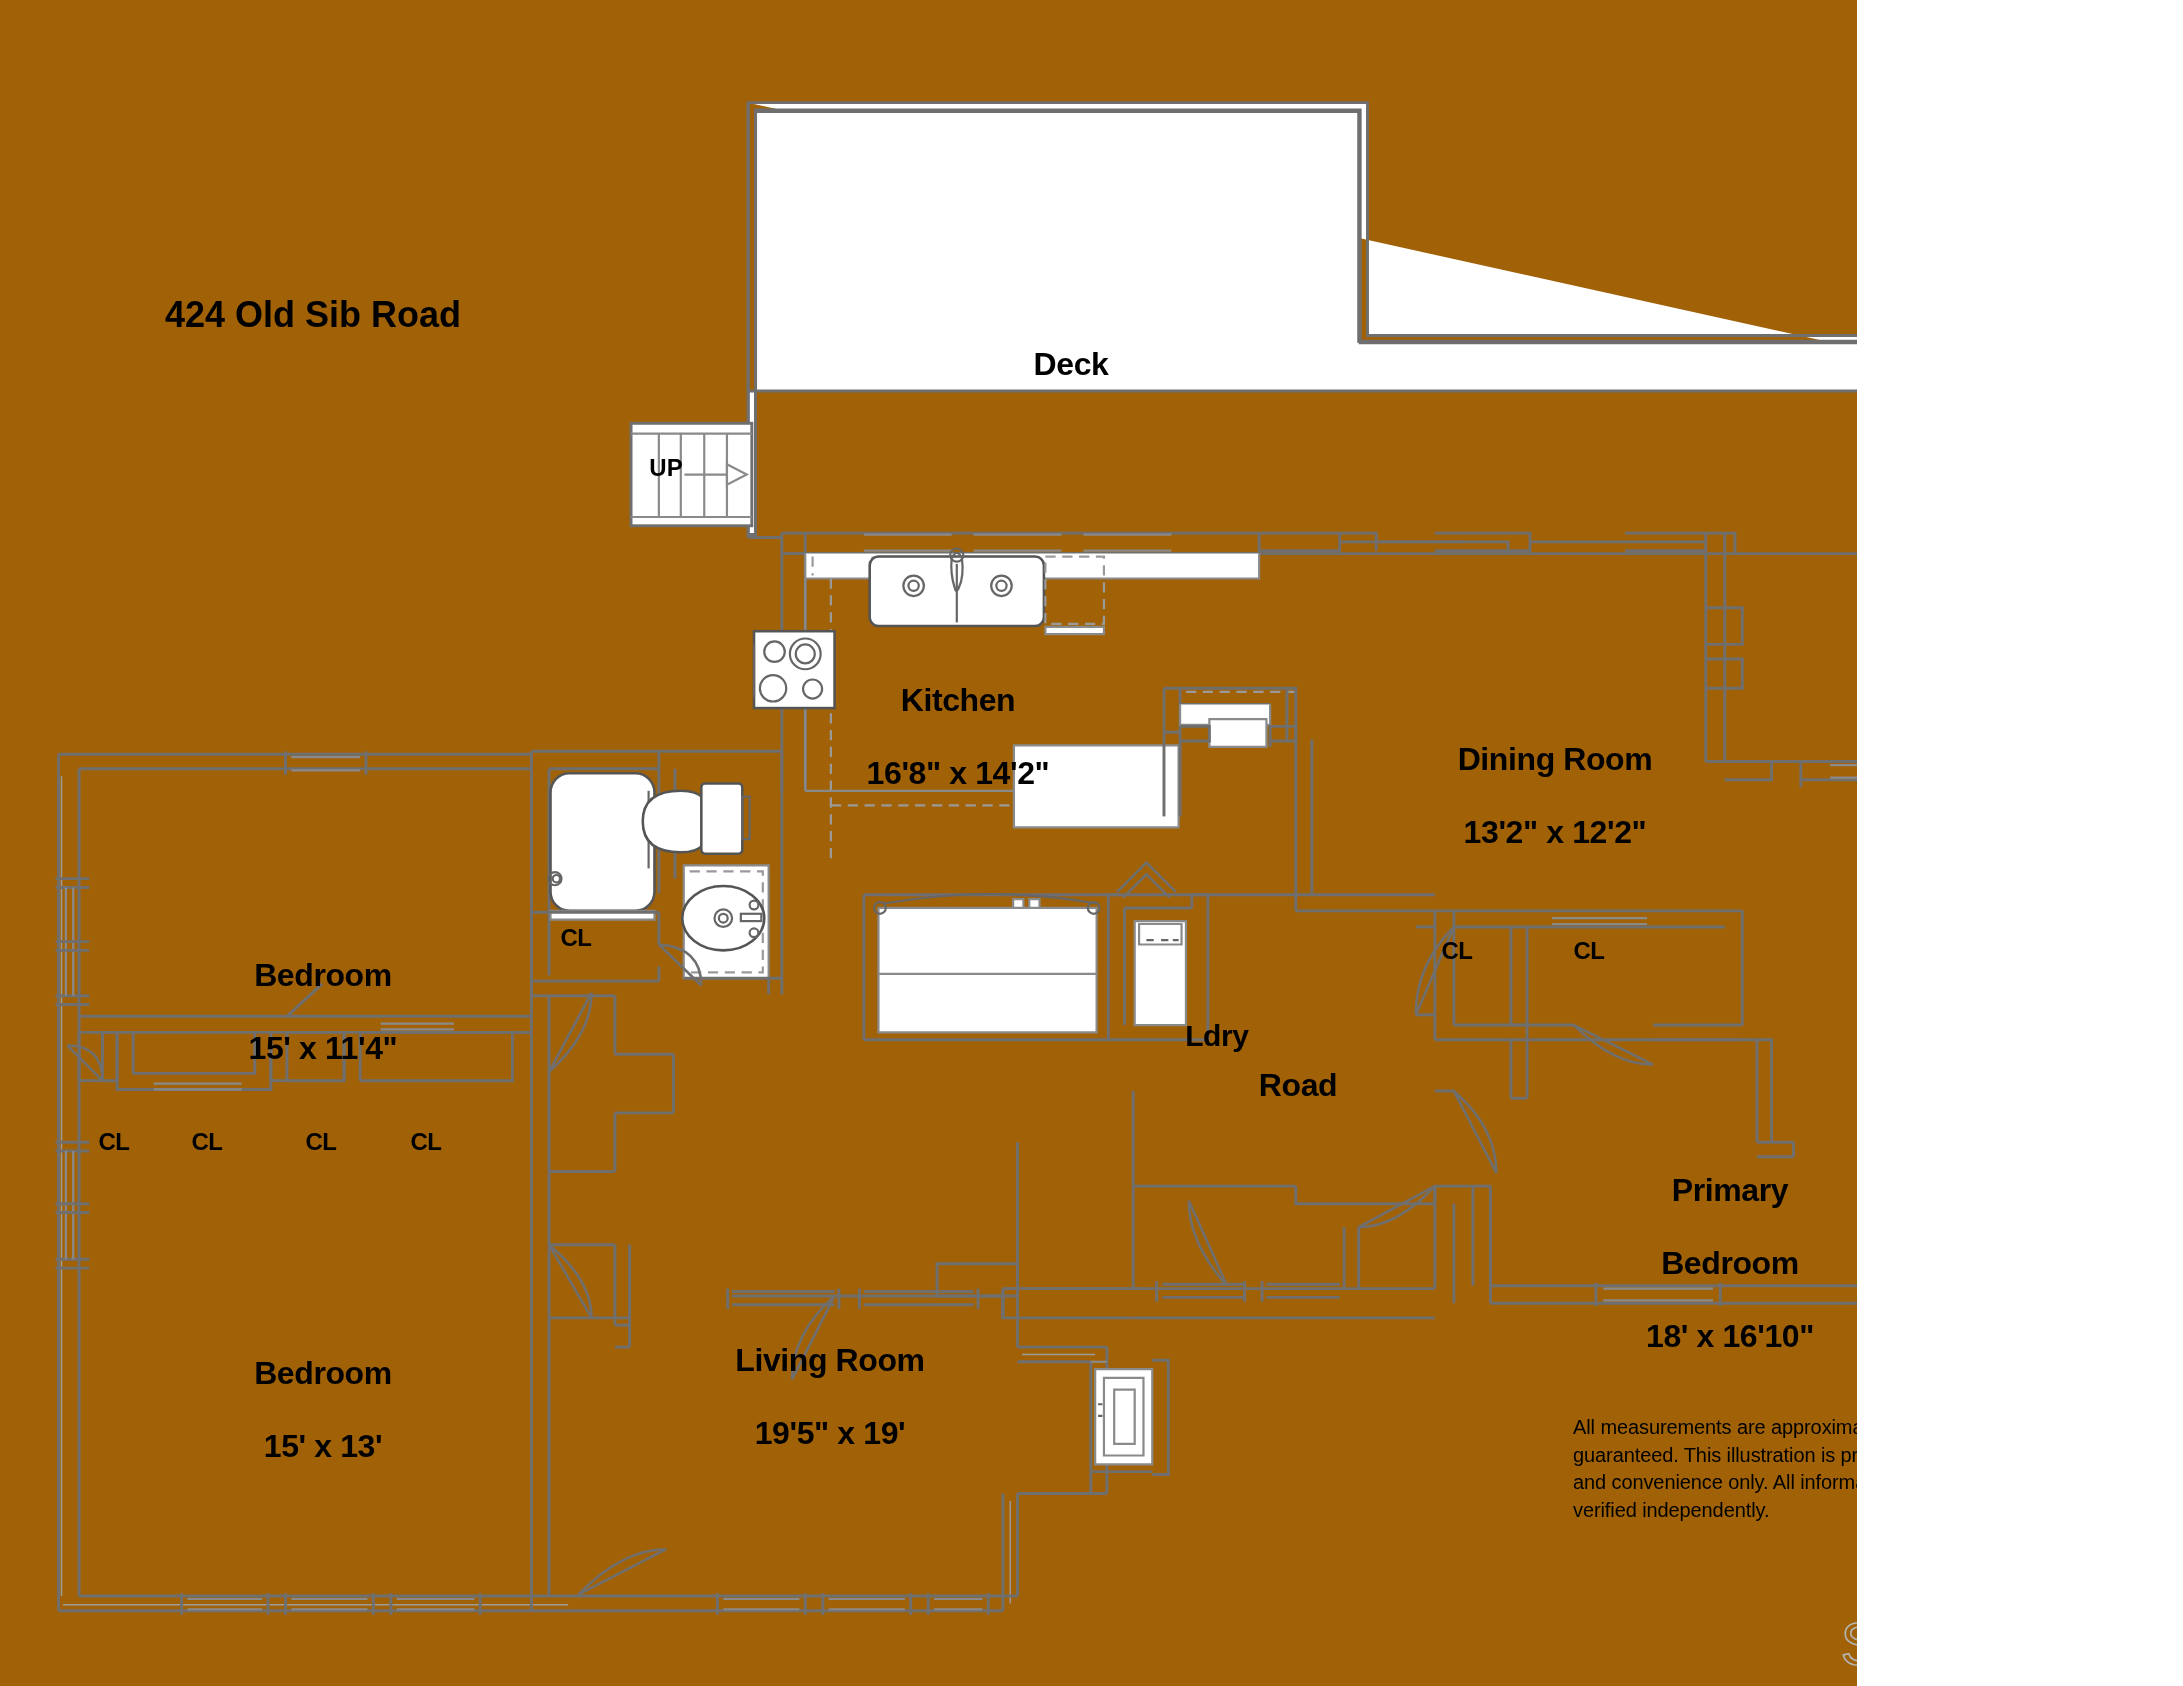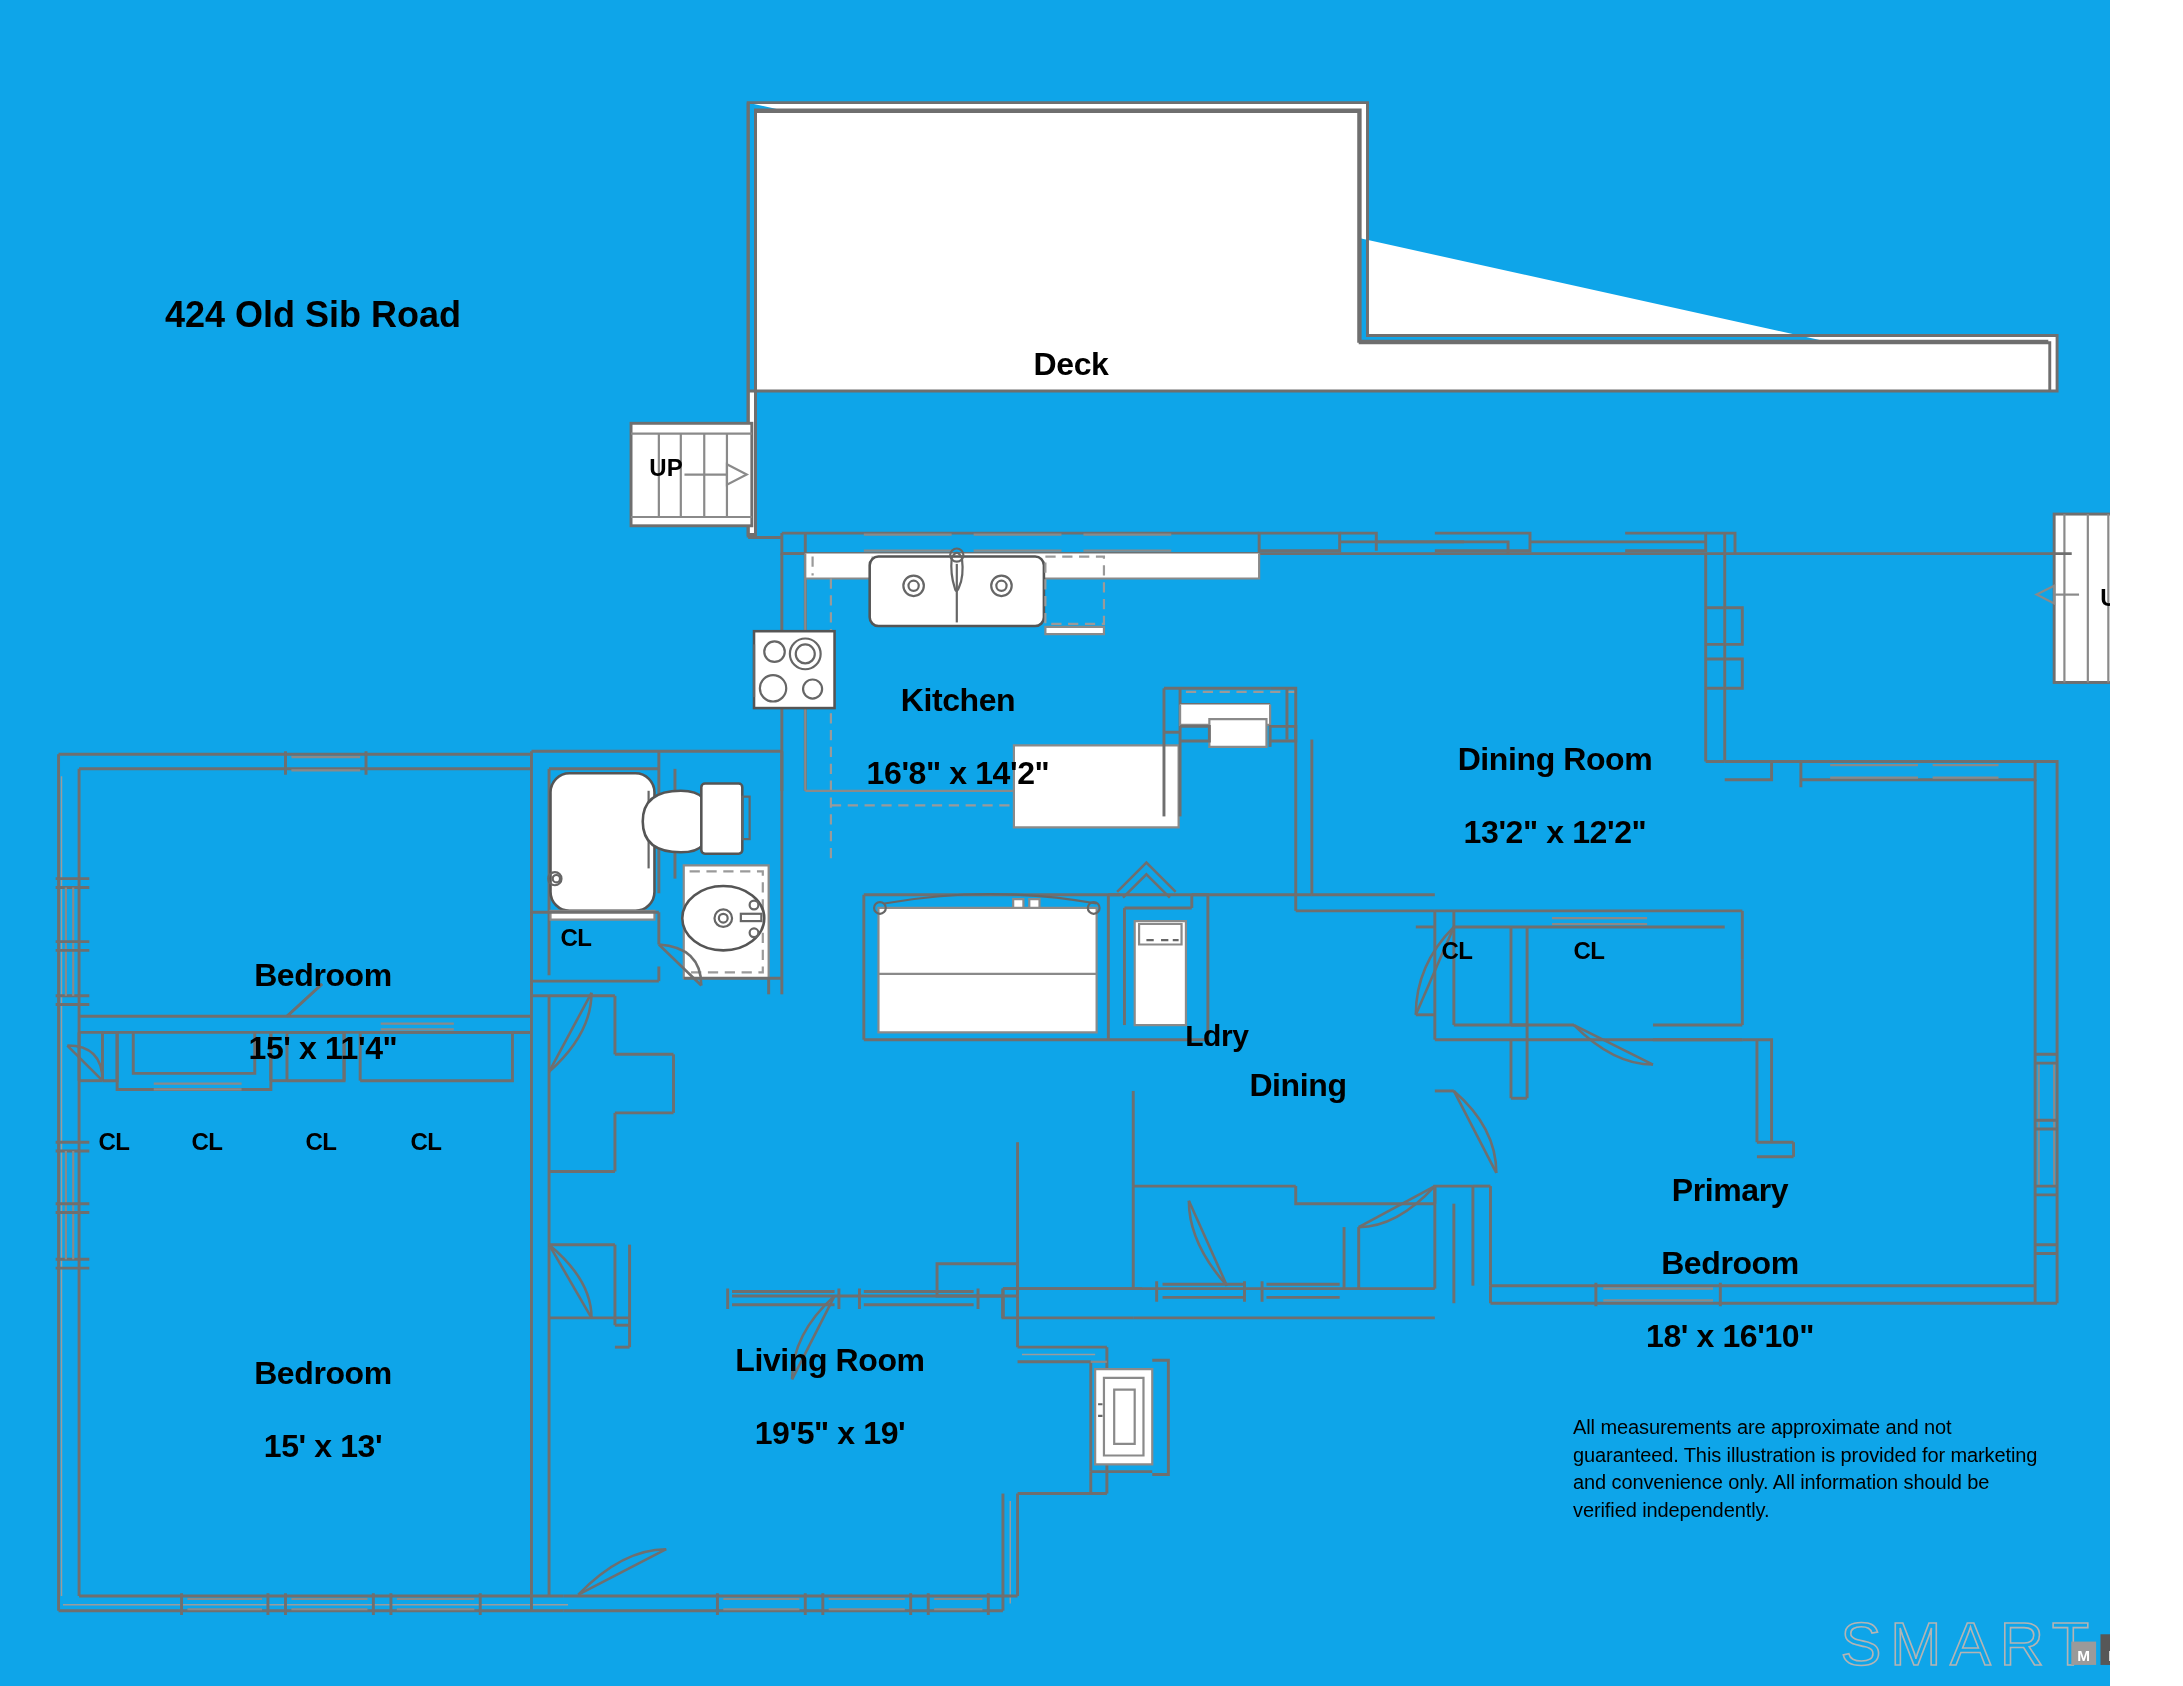--- a/index.html
+++ b/index.html
@@ -5,23 +5,23 @@
   html, body {
     margin: 0;
     padding: 0;
     background: #ffffff;
   }
   body {
     font-family: "Liberation Sans", sans-serif;
   }
   #page {
     position: relative;
-    width: 2110px;
+    width: 1857px;
     height: 1687px;
-    background: #0ea5e9;
+    background: #a16207;
     overflow: hidden;
   }
   #plan-svg {
     position: absolute;
     left: 0;
     top: 0;
     width: 2183px;
     height: 1687px;
   }
   .lbl {
@@ -536,21 +536,21 @@
   <div class="lbl lbl-room" style="left:608px; top:1306px; width:410px;">
     <span>Living Room</span><br>
     <span>19'5" x 19'</span>
   </div>
 
   <div class="lbl lbl-room-sm" style="left:1128px; top:985px; width:146px;">
     <span>Ldry</span>
   </div>
 
   <div class="lbl lbl-room" style="left:1171px; top:1031px; width:220px;">
-    <span>Dining</span>
+    <span>Road</span>
   </div>
 
   <div class="lbl lbl-room" style="left:1530px; top:1136px; width:366px;">
     <span>Primary</span><br>
     <span>Bedroom</span><br>
     <span>18' x 16'10"</span>
   </div>
 
   <div class="lbl lbl-cl" style="left:532px; top:924px; width:88px;">CL</div>
   <div class="lbl lbl-cl" style="left:70px; top:1128px; width:88px;">CL</div>

